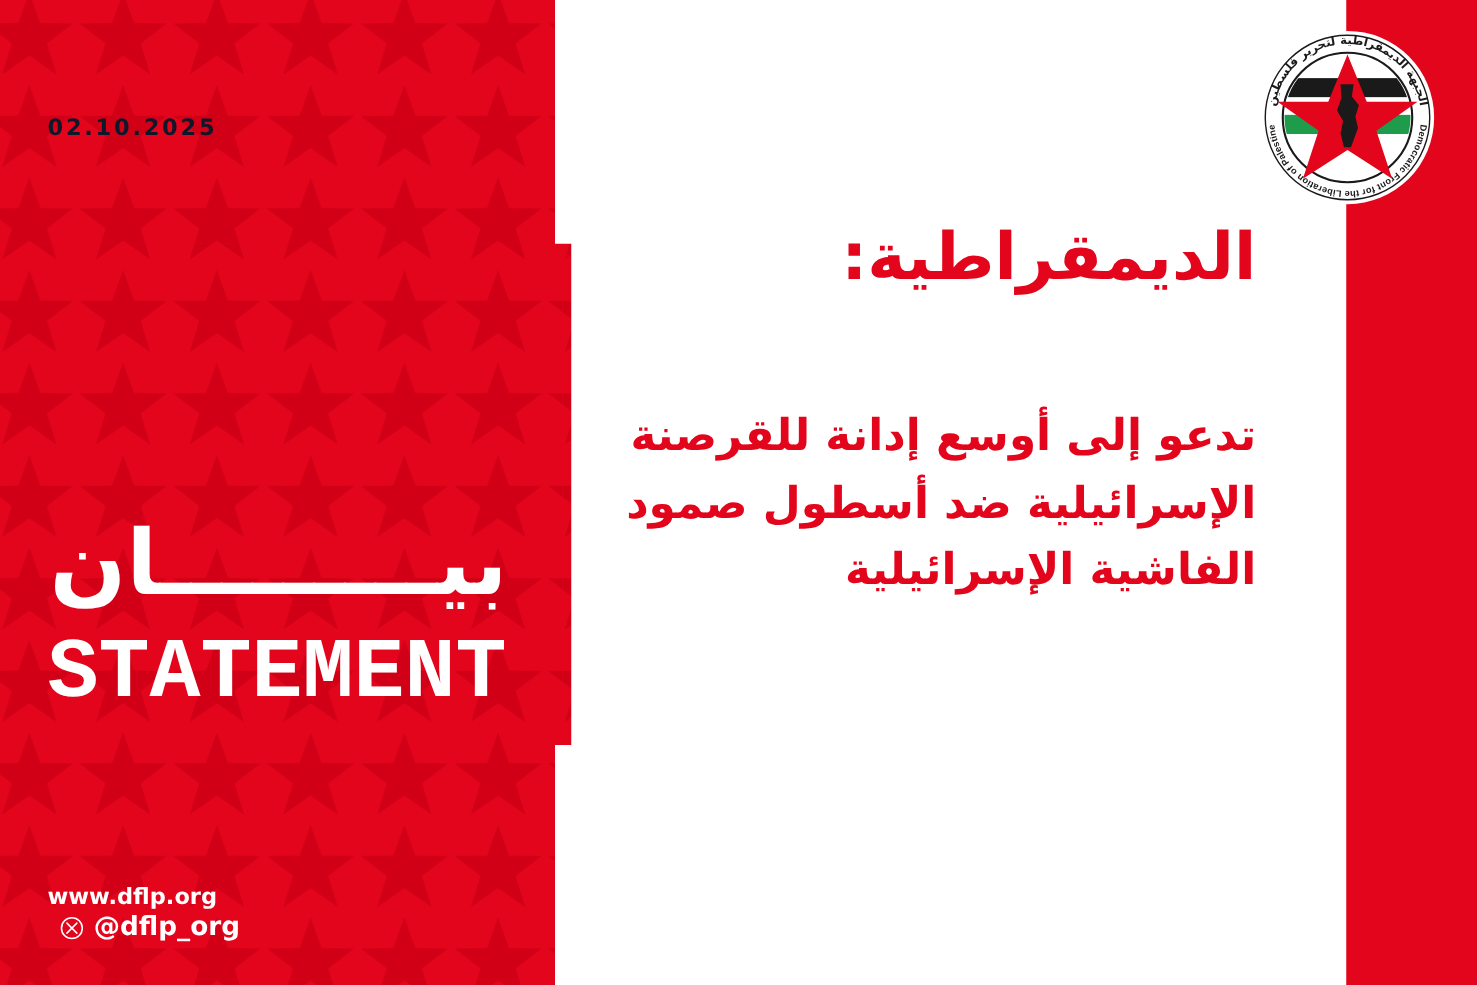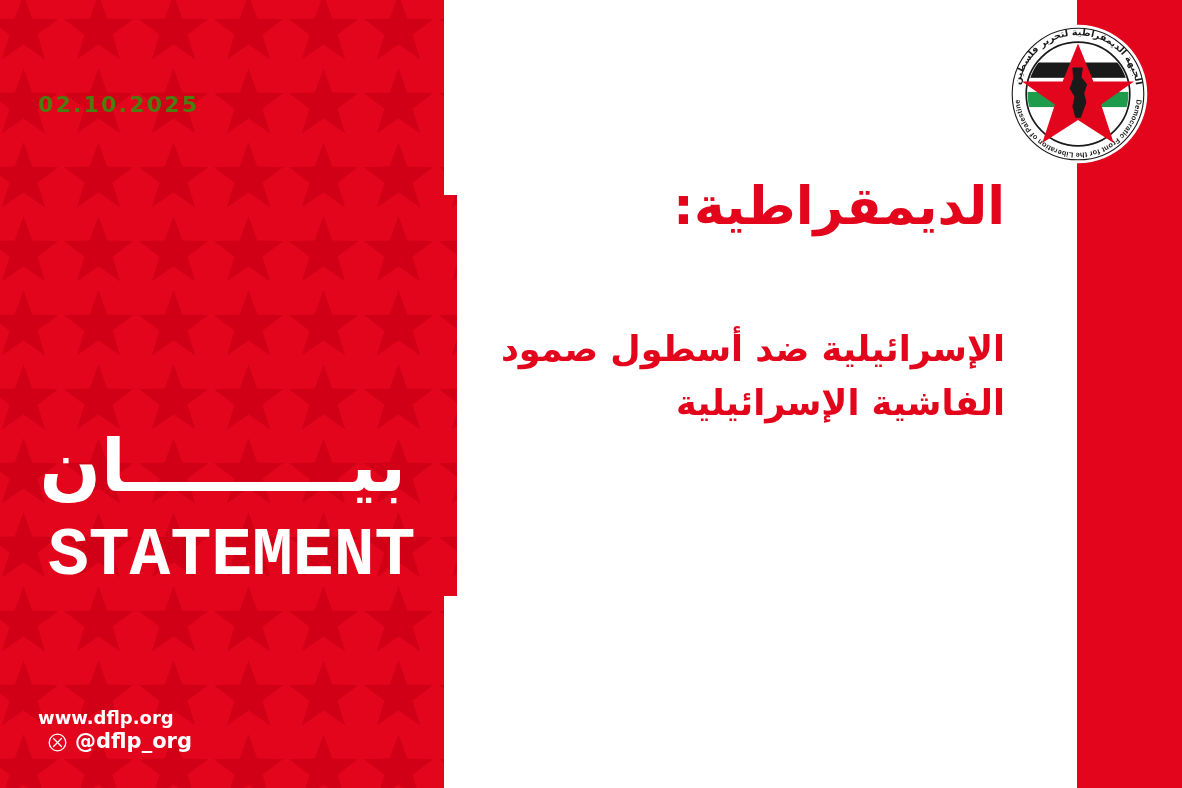--- a/index.html
+++ b/index.html
@@ -61,36 +61,36 @@
     background-color: #E3051B;
     z-index: 1;
   }
 
   
   .date {
     position: absolute;
     left: 38px;
     top: 92px;
     z-index: 5;
-    color: #4d7c0f;
-    font-size: 22px;
+    color: #0f172a;
+    font-size: 18px;
     font-weight: 700;
     letter-spacing: 2.2px;
     direction: ltr;
     font-family: "DejaVu Sans", sans-serif;
   }
 
   
   .left-title-block {
     position: absolute;
     left: 0;
-    top: 430px;
+    top: 414px;
     width: 444px;
     z-index: 5;
-    padding-left: 48px;
+    padding-left: 38px;
     padding-right: 38px;
     box-sizing: border-box;
   }
   .title-ar {
     color: #ffffff;
     font-size: 72px;
     font-weight: 700;
     line-height: 1.02;
     direction: rtl;
     text-align: right;
@@ -276,18 +276,19 @@
         <circle cx="12" cy="12" r="10.5" fill="none" stroke="#ffffff" stroke-width="1.6"></circle>
         <path d="M7 7 L17 17 M17 7 L7 17" stroke="#ffffff" stroke-width="1.6" stroke-linecap="round"></path>
       </svg>
       <span class="footer-handle">@dflp_org</span>
     </div>
   </div>
 
   <div class="content">
     <div class="headline">الديمقراطية:</div>
     <div class="body-text">
+      <span class="line">تدعو إلى أوسع إدانة للقرصنة</span>
       <span class="line">الإسرائيلية ضد أسطول صمود</span>
       <span class="line">الفاشية الإسرائيلية</span>
     </div>
   </div>
 
 </div>
 
 </body></html>

